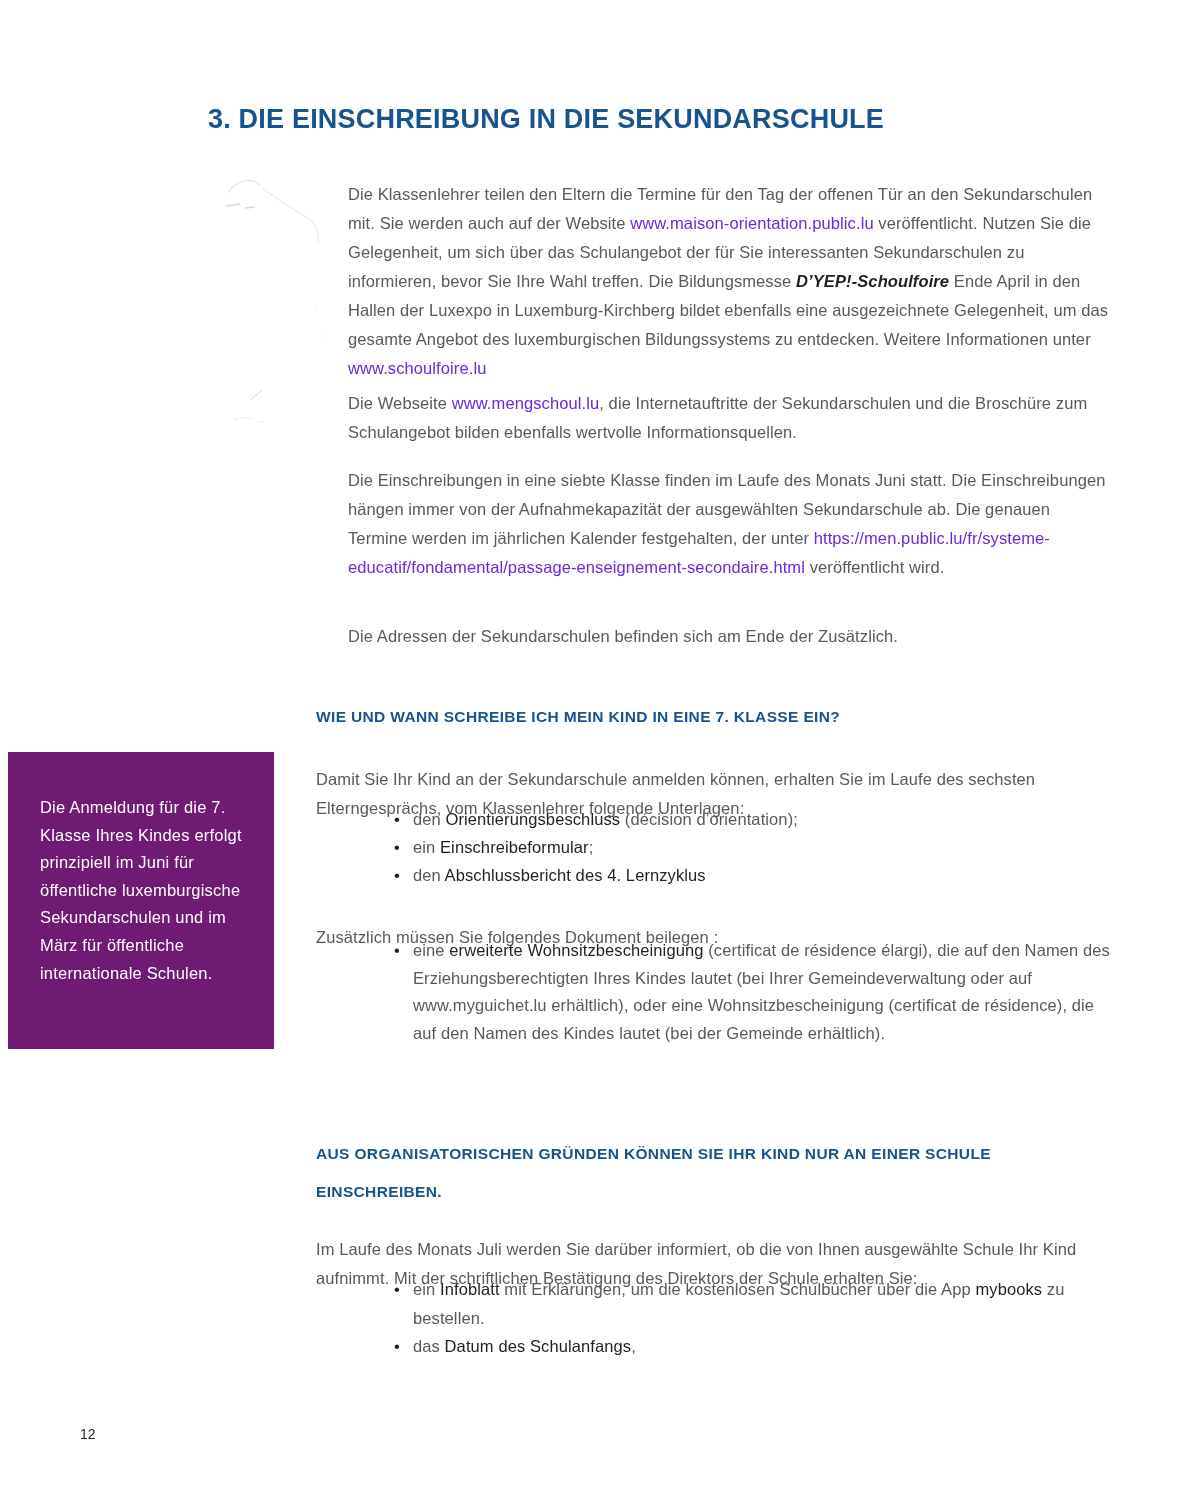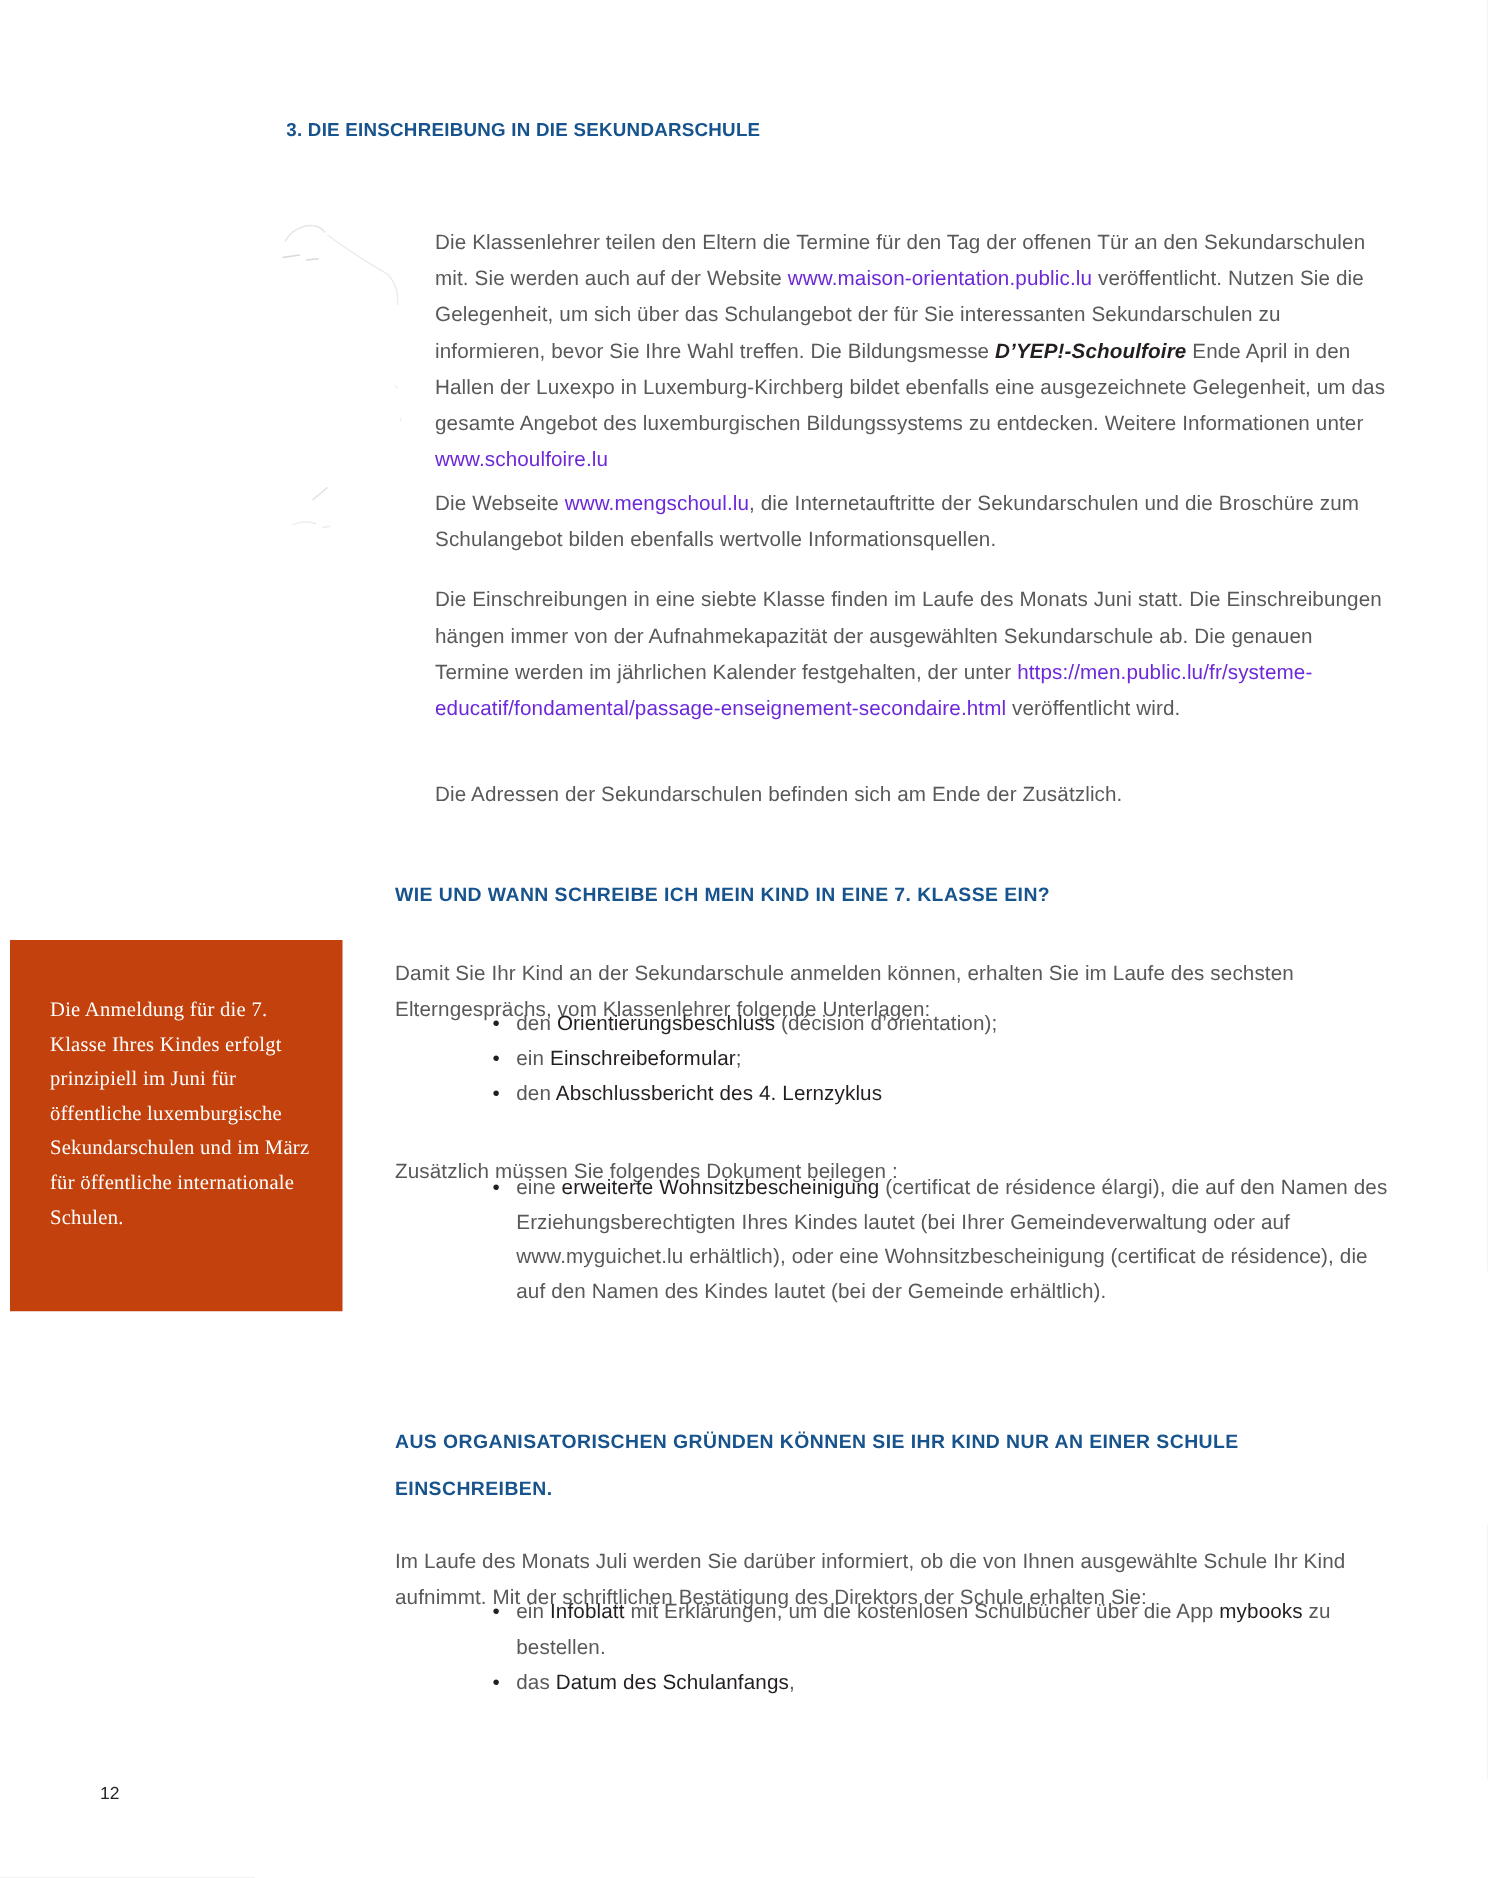--- a/index.html
+++ b/index.html
@@ -3,22 +3,22 @@
 <meta charset="utf-8">
 <style>
   html,body{margin:0;padding:0;background:#e9e9e9;}
   .page{
     position:relative;width:1190px;height:1502px;margin:0 auto;
     background:#ffffff;overflow:hidden;
     font-family:"Liberation Sans",sans-serif;
   }
   .abs{position:absolute;}
   .doc-title{
-    position:absolute;left:229px;top:86px;white-space:nowrap;
-    font-size:15px;font-weight:bold;color:#17538D;letter-spacing:0.2px;
+    position:absolute;left:208px;top:86px;white-space:nowrap;
+    font-size:27px;font-weight:bold;color:#17538D;letter-spacing:0.2px;
   }
   .bt{
     color:#59595B;font-size:16.5px;line-height:29px;letter-spacing:0.1px;
     overflow-wrap:break-word;
   }
   .colA{left:348px;width:762px;}
   .colB{left:316px;width:798px;}
   .seg-p{}
   .seg-l{color:#6d28d9;}
   .seg-b{font-weight:normal;color:#231F20;}
@@ -27,21 +27,21 @@
   .subhead{
     position:absolute;color:#17538D;font-weight:bold;font-size:15.5px;
     letter-spacing:0.35px;line-height:22px;
   }
   .subhead.tall{line-height:38px;}
   ul.doc-list{margin:0;padding:0;list-style:none;}
   ul.doc-list li{position:relative;padding-left:97px;}
   ul.doc-list li::before{content:"•";position:absolute;left:78px;color:#231F20;}
   .note-box{
     position:absolute;left:8px;top:752px;width:266px;height:297px;
-    background:#c2410c;box-sizing:border-box;padding:42px 22px 0 32px;font-family:Liberation Serif, serif;
+    background:#701a75;box-sizing:border-box;padding:42px 22px 0 32px;
   }
   .note-text{color:#FFFFFF;font-size:16.5px;line-height:27.6px;letter-spacing:0.2px;}
   .page-number{position:absolute;left:80px;top:1426px;font-size:14px;color:#232323;}
   .sketch{position:absolute;left:198px;top:158px;opacity:0.55;}
 </style>
 </head>
 <body>
 
 <div class="page">
 

